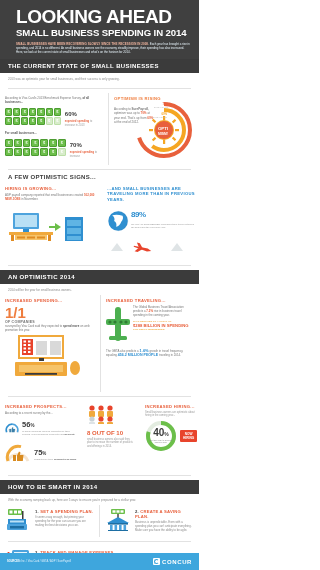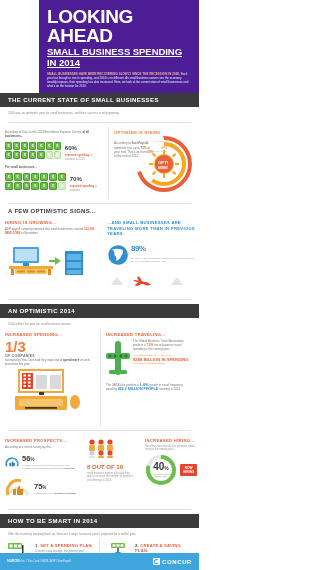--- a/index.html
+++ b/index.html
@@ -6,31 +6,30 @@
   body {
     width: 199px; height: 570px;
     font-family: "Liberation Sans", sans-serif;
     background: #ffffff;
     overflow: hidden;
   }
   .page { width: 199px; height: 570px; position: relative; background:#fff; }
 
   
   .header {
-    background: #4c1d95;
-    padding: 7px 8px 5px 8px;
-    margin-left: 39px;
+    background: #404040;
+    padding: 7px 8px 5px 16px;
   }
   .header h1 {
     font-size: 19px; line-height: 19px; font-weight: bold;
     color: #ffffff; letter-spacing: -0.4px;
   }
   .header h2 {
     font-size: 9.6px; line-height: 11px; font-weight: bold;
-    color: #ffffff; letter-spacing: -0.1px; margin-top: 1px; text-decoration: underline;
+    color: #ffffff; letter-spacing: -0.1px; margin-top: 1px;
   }
   .header-intro {
     margin-top: 4px;
     font-size: 2.9px; line-height: 4.1px; color: #e8f4fb;
   }
   .header-intro .lead { color:#f4b7a0; font-weight:bold; letter-spacing:.1px; }
 
   
   .sec-bar {
     background:#3b3b3b; color:#fff;
@@ -299,21 +298,21 @@
   </div>
 
   <div class="hr"></div>
 
   <div class="sec-bar">AN OPTIMISTIC 2014</div>
   <div class="sec-sub">2014 will be the year for small business owners.</div>
 
   <div class="cols">
     <div class="col" style="flex:0 0 100px;">
       <div class="kicker">INCREASED SPENDING...</div>
-      <div class="frac">1/3</div>
+      <div class="frac">1/1</div>
       <div class="sub-cap">OF COMPANIES</div>
       <div class="body-txt">
         <span>surveyed by Visa Card said they expected to</span>
         <b>spend more</b>
         <span>on web promotion this year.</span>
       </div>
       <svg width="88" height="50" viewBox="0 0 88 50" style="margin-top:2px;">
         <rect x="14" y="2" width="44" height="22" fill="none" stroke="#f0a93c" stroke-width="2"></rect>
         <rect x="17" y="5" width="11" height="16" fill="#e8442c"></rect>
         <g fill="#fff">

